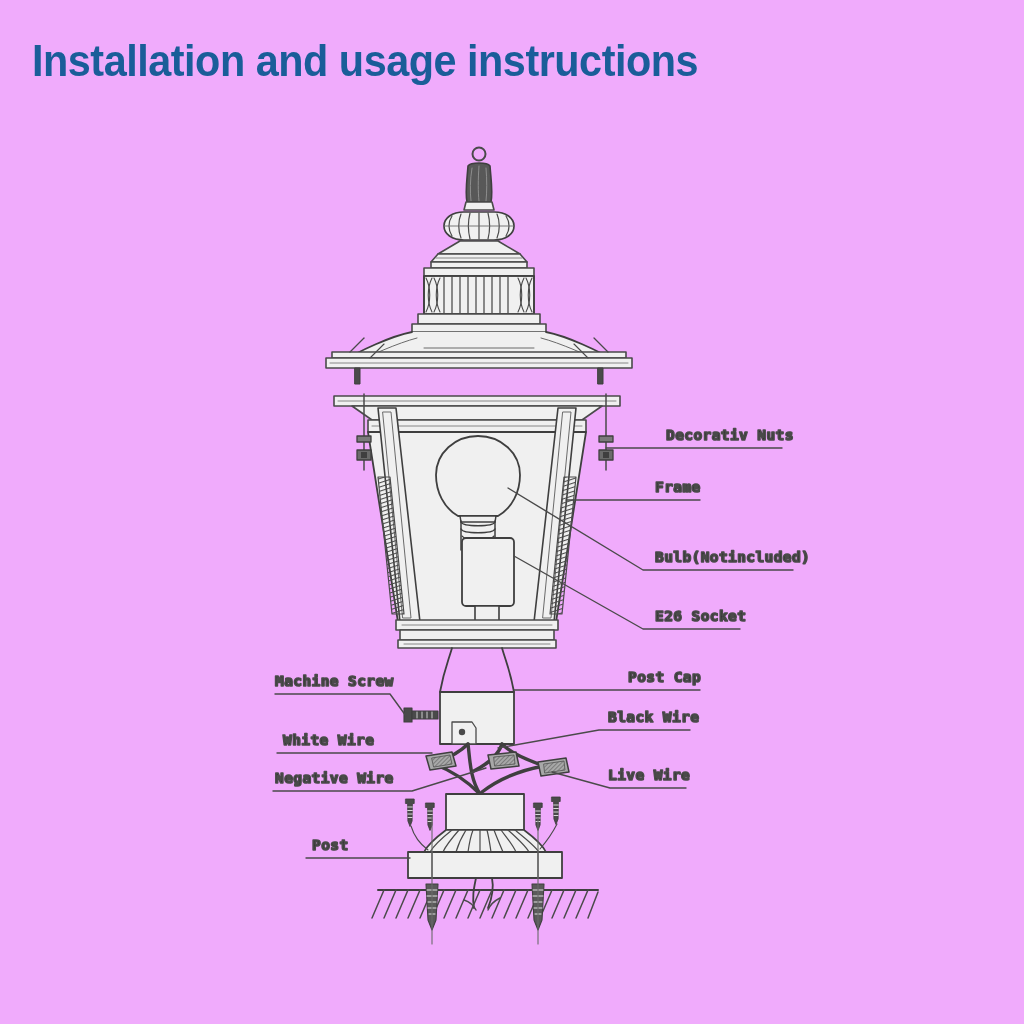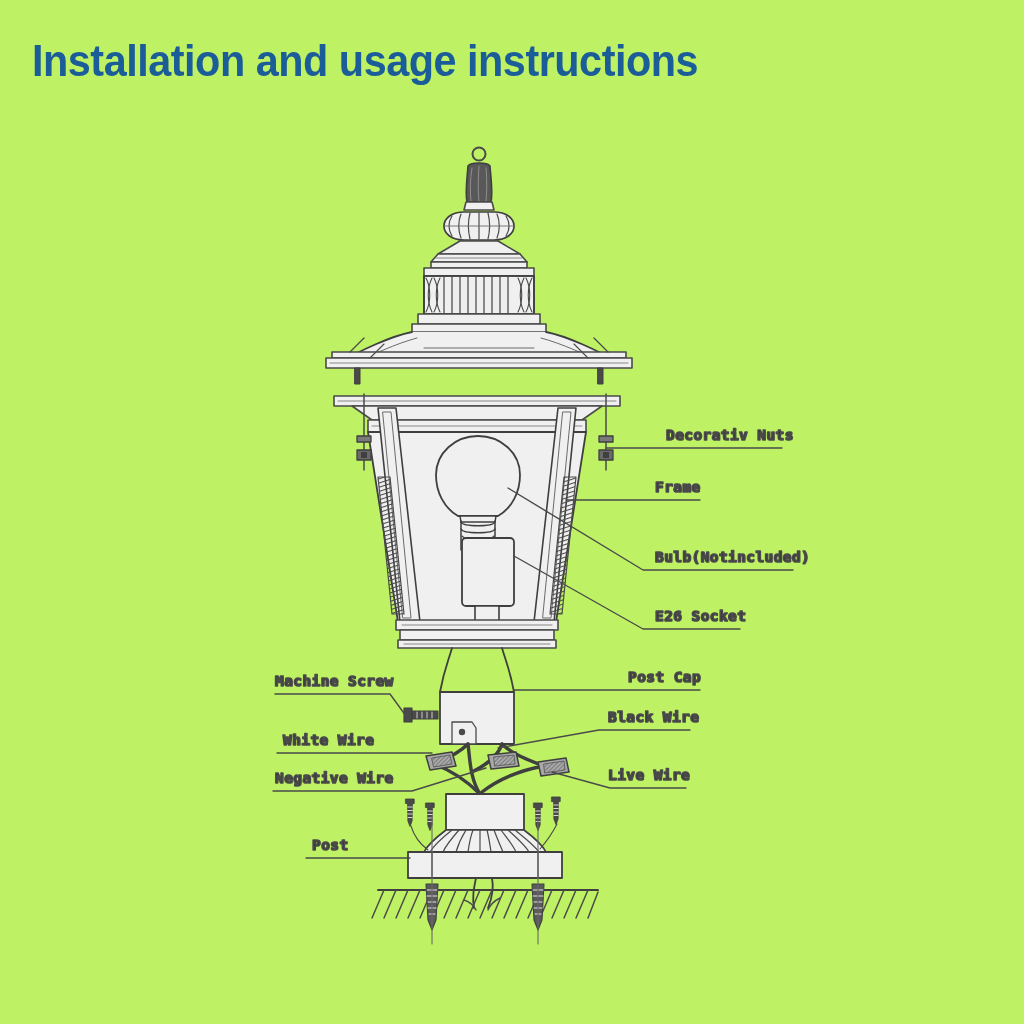--- a/index.html
+++ b/index.html
@@ -10,21 +10,21 @@
   body {
     width: 1024px;
     height: 1024px;
     overflow: hidden;
     font-family: "Liberation Sans", sans-serif;
   }
   #page {
     position: relative;
     width: 1024px;
     height: 1024px;
-    background: #bef264;
+    background: #f0abfc;
   }
   #page-title {
     position: absolute;
     left: 32px;
     top: 36px;
     font-family: "Liberation Sans", sans-serif;
     font-size: 44px;
     font-weight: bold;
     color: #1a5d99;
     letter-spacing: -0.5px;

